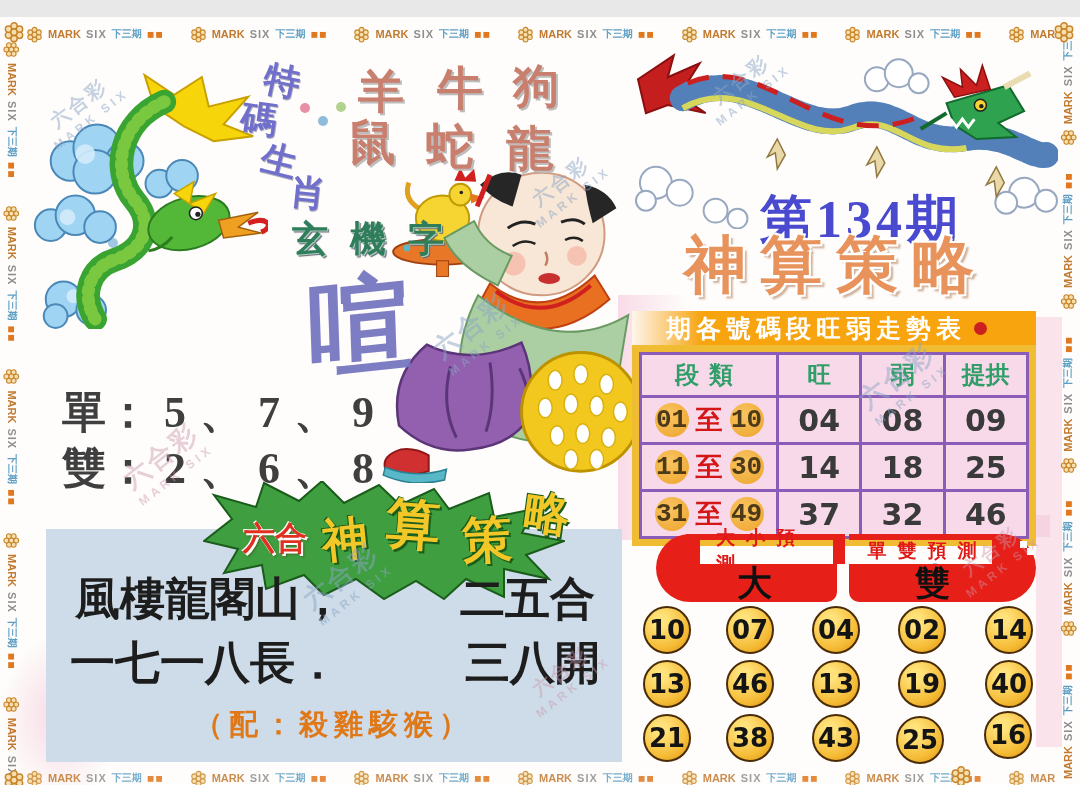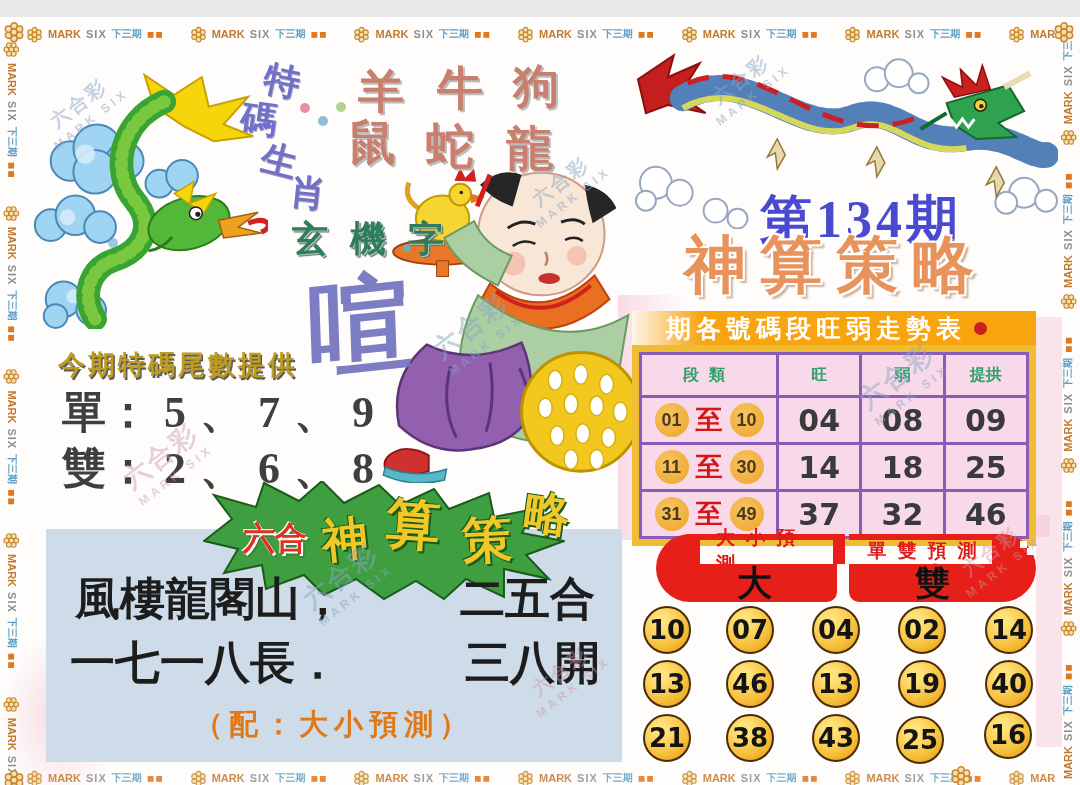--- a/index.html
+++ b/index.html
@@ -58,26 +58,26 @@
   .trend-table{border:7px solid #f0bc34;background:#f8d9e9;}
   .t-inner{border:3px solid #8a5cb8;}
   .t-row{display:flex;border-bottom:3px solid #8a5cb8;}
   .t-row:last-child{border-bottom:none;}
   .t-cell{border-right:3px solid #8a5cb8;display:flex;align-items:center;justify-content:center;
       font-size:30px;font-weight:bold;color:#3a3a3a;font-family:"DejaVu Sans","Liberation Sans",sans-serif;}
   .t-cell:last-child{border-right:none;}
   .c1{width:134px;flex:none;}
   .cx{flex:1;}
   .t-head{height:40px;}
-  .t-head .t-cell{font-size:16px;color:#2f9e68;font-family:"Liberation Serif",serif;}
+  .t-head .t-cell{font-size:24px;color:#2f9e68;font-family:"Liberation Serif",serif;}
   .t-head .c1{letter-spacing:10px;}
   .t-data{height:44px;}
   .numchip{width:34px;height:34px;border-radius:50%;background:radial-gradient(circle at 40% 35%,#f9c563,#eda32a);
-      display:inline-flex;align-items:center;justify-content:center;font-size:18px;color:#4c3a18;
-      font-family:Liberation Sans, sans-serif;}
+      display:inline-flex;align-items:center;justify-content:center;font-size:26px;color:#4c3a18;
+      font-family:Liberation Mono, monospace;}
   .zhi{color:#d41616;font-size:27px;margin:0 7px;font-family:"Liberation Serif",serif;}
   
   .boat{position:absolute;top:517px;height:68px;z-index:6;}
   .boat .hook{position:absolute;top:0;bottom:0;width:44px;background:#e62018;}
   .boat-left .hook{left:0;border-radius:34px 0 0 34px;}
   .boat-right .hook{right:0;border-radius:0 34px 34px 0;}
   .boat .topline{position:absolute;top:0;height:6px;background:#e62018;}
   .boat-left .topline{left:30px;right:0;}
   .boat-right .topline{left:0;right:30px;}
   .boat .bstrip{position:absolute;top:5px;height:24px;display:flex;align-items:center;justify-content:center;padding-left:16px;}
@@ -748,21 +748,20 @@
   <span class="tchar" style="left:241px;top:78px;transform:rotate(8deg)">碼</span>
   <span class="tchar" style="left:261px;top:120px;transform:rotate(14deg)">生</span>
   <span class="tchar" style="left:290px;top:152px;transform:rotate(6deg)">肖</span>
 
   <span class="mystery-label">玄機字</span>
   <span class="mystery-char">喧</span>
 
   <span class="issue">第134期</span>
   <span class="big-title">神算策略</span>
 
-  <span class="tail-title">今期特碼尾數提供</span>
   <div class="tail-line" style="left:62px;top:366px;">
     <span>單：</span><span class="vals">5、7、9</span>
   </div>
   <div class="tail-line" style="left:62px;top:422px;">
     <span>雙：</span><span class="vals">2、6、8</span>
   </div>
   <span class="tail-dots">‥</span>
 
   <div class="trend">
     <div class="trend-banner">
@@ -862,21 +861,21 @@
   <span class="sb-char" style="left:462px;top:490px;font-size:50px;transform:rotate(-3deg)">策</span>
   <span class="sb-char" style="left:524px;top:466px;font-size:46px;transform:rotate(8deg)">略</span>
   <div class="poem-line" style="left:75px;top:552px;width:520px;">
     <span>風樓龍閣山，</span>
     <span>二五合</span>
   </div>
   <div class="poem-line" style="left:70px;top:616px;width:530px;">
     <span>一七一八長．</span>
     <span>三八開</span>
   </div>
-  <div class="poem-note">（配：大小預測）</div>
+  <div class="poem-note">（配：殺雞駭猴）</div>
 
   <div class="wm small" style="left:38px;top:72px">
       <span>六合彩</span>
       <span class="wm-en">MARK SIX</span>
     </div>
   <div class="wm pink" style="left:120px;top:420px">
       <span>六合彩</span>
       <span class="wm-en">MARK SIX</span>
     </div>
   <div class="wm" style="left:300px;top:540px">

